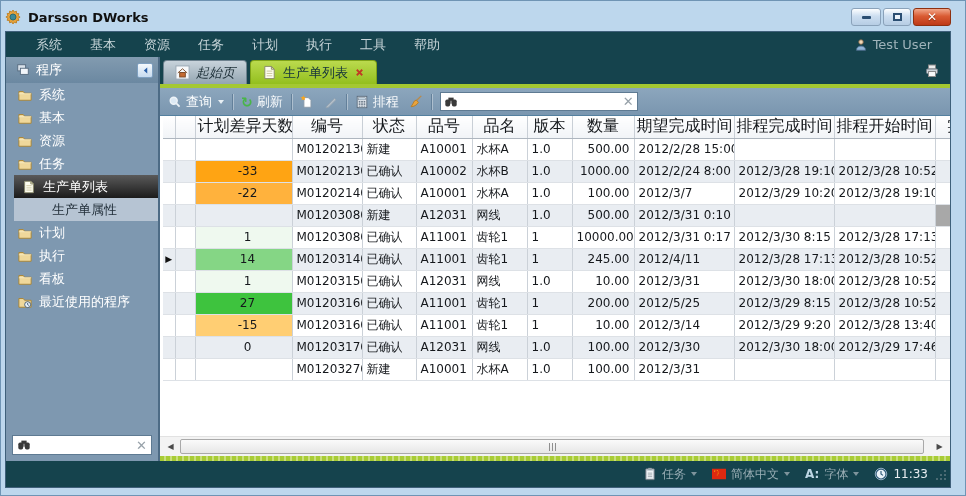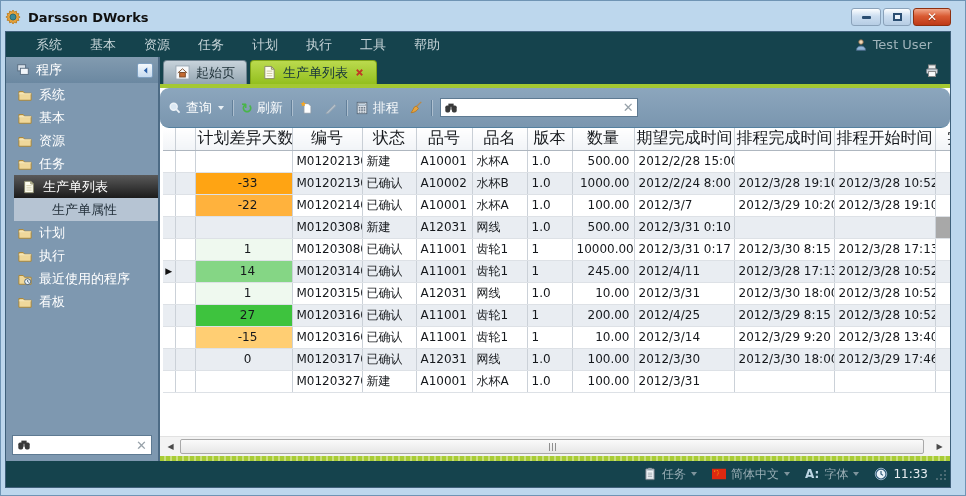--- a/index.html
+++ b/index.html
@@ -34,27 +34,27 @@
   .side-item.selected{background:linear-gradient(#5A5A5A,#1B1B1B);margin-left:8px;padding-left:8px;}
   .side-item.child{background:#B6C4D3;color:#1E2B36;margin-left:8px;padding-left:38px;}
   .side-search{position:absolute;left:6px;right:6px;bottom:6px;height:20px;background:#FFF;
     border:1px solid #5E7A92;display:flex;align-items:center;padding:0 4px;gap:4px;}
   .side-search input{flex:1;border:none;outline:none;font-size:12px;min-width:0;background:transparent;}
   .xmark{color:#97A1A9;font-weight:bold;font-size:13px;line-height:1;cursor:pointer;}
   
   .content{flex:1;display:flex;flex-direction:column;min-width:0;background:#FFF;}
   .tabbar{height:27px;background:#15434D;display:flex;align-items:flex-end;padding-left:3px;gap:3px;flex:none;}
   .tab{height:24px;border-radius:4px 4px 0 0;display:flex;align-items:center;gap:6px;padding:0 11px;font-size:13px;cursor:pointer;}
-  .tab.inactive{background:linear-gradient(#C8D3DB,#93A5B1);border:1px solid #6E828F;border-bottom:none;color:#1E3038;}
+  .tab.inactive{background:linear-gradient(#C8D3DB,#93A5B1);border:1px solid #6E828F;border-bottom:none;color:#1E3038;font-style:italic;}
   .tab.active{background:linear-gradient(#BBDA4E,#93BF1E);border:1px solid #7FA318;border-bottom:none;color:#14323B;}
   .tab .ic{width:15px;height:15px;}
   .tabbar-right{margin-left:auto;margin-right:10px;align-self:center;}
   .lime-strip{height:4px;background:#A4C832;flex:none;}
-  .toolbar{height:40px;background:linear-gradient(#8CA6BD,#7A96AF);border-bottom:1px solid #54809F;
-    display:flex;align-items:center;padding:0 6px;gap:6px;flex:none;border-radius:9px;}
+  .toolbar{height:28px;background:linear-gradient(#8CA6BD,#7A96AF);border-bottom:1px solid #54809F;
+    display:flex;align-items:center;padding:0 6px;gap:6px;flex:none;}
   .tbtn{display:flex;align-items:center;gap:4px;color:#FAFCFD;font-size:13px;padding:0 2px;cursor:pointer;white-space:nowrap;}
   .tbtn.disabled{opacity:.55;cursor:default;}
   .tsep{width:1px;height:16px;background:#63809A;box-shadow:1px 0 0 rgba(255,255,255,.35);}
   .caret{width:0;height:0;border-left:3px solid transparent;border-right:3px solid transparent;border-top:4px solid #E9F0F5;margin-left:2px;}
   .tsearch{display:flex;align-items:center;background:#FFF;border:1px solid #5E7A92;height:19px;width:198px;padding:0 3px;gap:3px;margin-left:2px;}
   .tsearch input{flex:1;border:none;outline:none;font-size:12px;min-width:0;}
   
   .table-region{flex:1;overflow:hidden;background:#FFF;min-height:0;}
   table.grid{border-collapse:collapse;table-layout:fixed;margin-left:3px;width:812px;}
   .grid th{height:22px;font-weight:normal;font-size:16px;color:#15181C;text-align:center;
@@ -216,34 +216,34 @@
                   <path d="M1 4h5l1.5 2H15v8H1z" fill="#EFD89B" stroke="#A8812F"></path>
                   <path d="M1 6.6h14" stroke="#F8EBC4" fill="none"></path>
                 </svg>
               </span>
               <span>执行</span>
             </div>
             <div class="side-item">
               <span class="ic small">
                 <svg viewBox="0 0 16 16">
                   <path d="M1 4h5l1.5 2H15v8H1z" fill="#EFD89B" stroke="#A8812F"></path>
+                  <path d="M1 6.6h14" stroke="#F8EBC4" fill="none"></path>
+                </svg>
+              </span>
+              <span>看板</span>
+            </div>
+            <div class="side-item">
+              <span class="ic small">
+                <svg viewBox="0 0 16 16">
+                  <path d="M1 4h5l1.5 2H15v8H1z" fill="#EFD89B" stroke="#A8812F"></path>
                   <circle cx="11" cy="11" r="3.4" fill="#EAF2F8" stroke="#3A5570"></circle>
                   <path d="M11 9.1v2l1.4.8" stroke="#3A5570" fill="none"></path>
                 </svg>
               </span>
               <span>最近使用的程序</span>
-            </div>
-            <div class="side-item">
-              <span class="ic small">
-                <svg viewBox="0 0 16 16">
-                  <path d="M1 4h5l1.5 2H15v8H1z" fill="#EFD89B" stroke="#A8812F"></path>
-                  <path d="M1 6.6h14" stroke="#F8EBC4" fill="none"></path>
-                </svg>
-              </span>
-              <span>看板</span>
             </div>
           </div>
         <div class="side-search">
           <span class="ic small">
               <svg viewBox="0 0 16 16">
                 <rect x="1.5" y="5" width="5.5" height="8" rx="2" fill="#3A3A3A"></rect>
                 <rect x="9" y="5" width="5.5" height="8" rx="2" fill="#3A3A3A"></rect>
                 <rect x="5" y="3" width="6" height="4" fill="#3A3A3A"></rect>
                 <rect x="7" y="6.5" width="2" height="3.5" fill="#6E6E6E"></rect>
               </svg>
@@ -511,21 +511,21 @@
                 <tr class="stripe">
                   <td class="ind"></td>
                   <td></td>
                   <td class="c" style="background:#3EC33E">27</td>
                   <td class="">M012031601</td>
                   <td class="">已确认</td>
                   <td class="">A11001</td>
                   <td class="">齿轮1</td>
                   <td class="">1</td>
                   <td class="r">200.00</td>
-                  <td class="">2012/4/25</td>
+                  <td class="">2012/5/25</td>
                   <td class="">2012/3/29 8:15</td>
                   <td class="">2012/3/28 10:52</td>
                   <td class="c"></td>
                 </tr>
                 <tr class="">
                   <td class="ind"></td>
                   <td></td>
                   <td class="c" style="background:#FFCE73">-15</td>
                   <td class="">M012031602</td>
                   <td class="">已确认</td>

